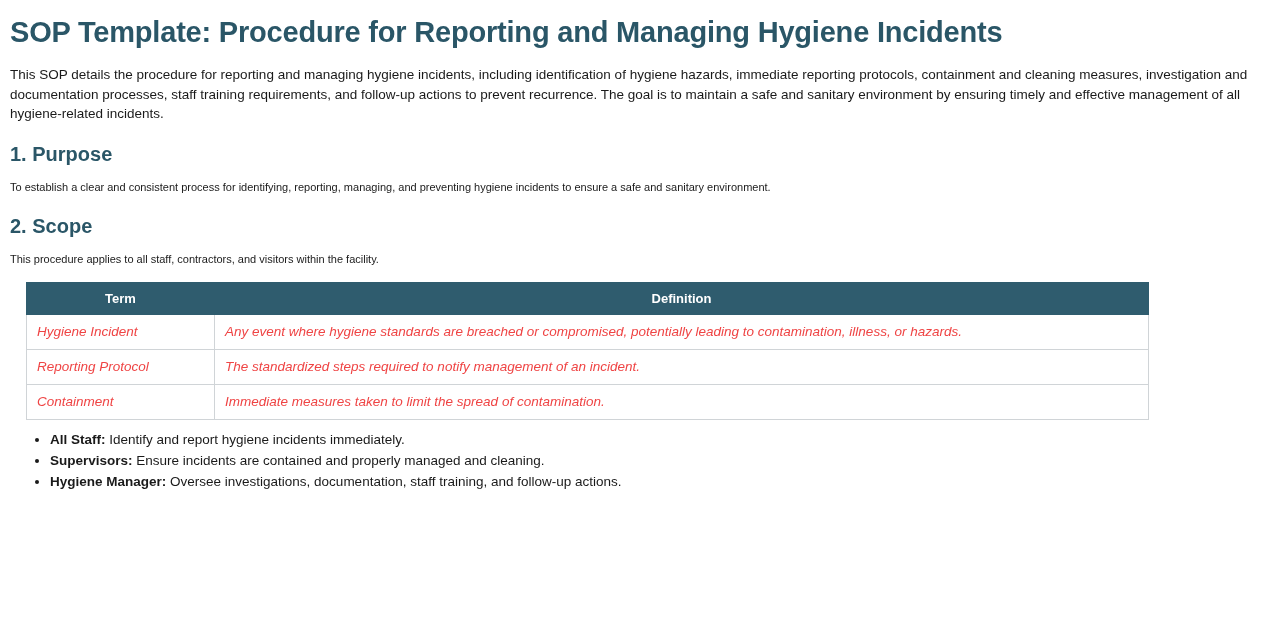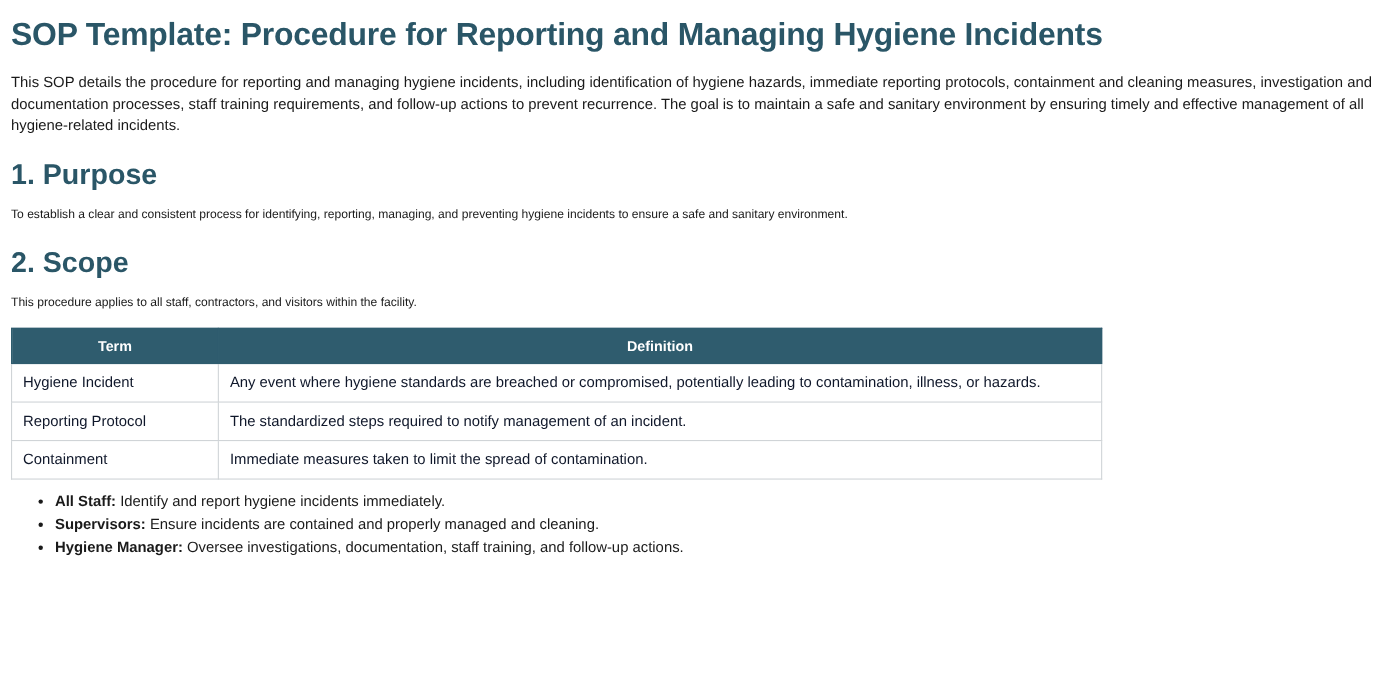--- a/index.html
+++ b/index.html
@@ -29,52 +29,53 @@
   }
   p.intro {
     margin: 0 0 18px 0;
     font-size: 13.5px;
     line-height: 1.42;
     color: #1a1a1a;
     max-width: 1240px;
   }
   p.intro b { font-weight: normal; }
   h2.section-title {
-    font-size: 26px;
+    font-size: 20px;
     color: #2a5667;
     margin: 20px 0 14px 0;
     font-weight: bold;
   }
   p.body-text {
     margin: 0 0 14px 0;
     font-size: 11px;
     line-height: 1.4;
   }
   table.defs {
     border-collapse: collapse;
-    width: 992px;
-    margin: 6px 0 10px 0;
+    width: 1123px;
+    margin: 6px 0 10px 16px;
     font-size: 13.5px;
   }
   table.defs th {
     background: #2f5c6e;
     color: #ffffff;
     font-weight: bold;
     text-align: center;
     padding: 8px 6px;
     border: 1px solid #2f5c6e;
     font-size: 13px;
   }
   table.defs th.term-col { width: 175px; }
   table.defs td {
     border: 1px solid #d0d4d7;
     padding: 8px 10px;
     vertical-align: middle;
-    color: #0f172a;
+    color: #ef4444;
     height: 18px;
+    font-style: italic;
   }
   ul.resp {
     margin: 4px 0 0 0;
     padding-left: 40px;
     list-style-type: disc;
   }
   ul.resp li {
     font-size: 13.5px;
     line-height: 1.42;
     margin: 0 0 2px 0;

